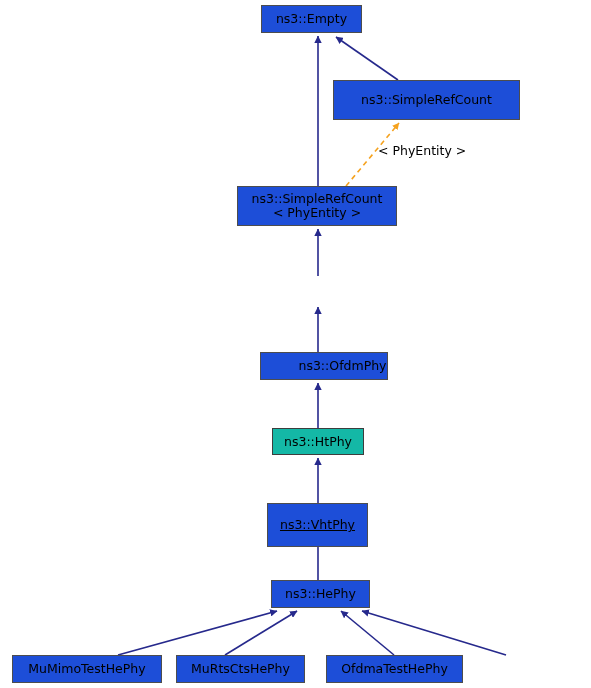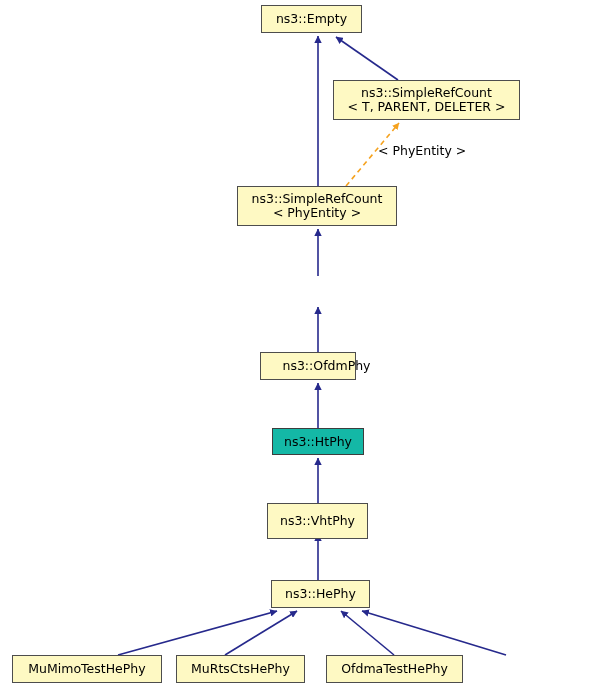--- a/index.html
+++ b/index.html
@@ -19,21 +19,21 @@
     position: absolute;
     left: 0;
     top: 0;
     width: 591px;
     height: 688px;
   }
   .node {
     position: absolute;
     box-sizing: border-box;
     border: 1px solid #4d4d4d;
-    background: #fef9c3;
+    background: #1d4ed8;
     color: #000000;
     font-size: 12.5px;
     line-height: 14px;
     text-align: center;
     display: flex;
     flex-direction: column;
     align-items: center;
     justify-content: center;
     white-space: nowrap;
     z-index: 5;
@@ -94,38 +94,37 @@
 
     <line x1="506" y1="655" x2="362" y2="611" stroke="#26298c" stroke-width="1.6" marker-end="url(#arrowNavy)"></line>
   </svg>
 
   <div class="node" style="left:261px; top:5px; width:101px; height:28px;">
     <span class="ln">ns3::Empty</span>
   </div>
 
   <div class="node" style="left:333px; top:80px; width:187px; height:40px;">
     <span class="ln">ns3::SimpleRefCount</span>
-    <span class="ln">&lt; T, PARENT, DELETER &gt;</span>
   </div>
 
   <div class="node" style="left:237px; top:186px; width:160px; height:40px;">
     <span class="ln">ns3::SimpleRefCount</span>
     <span class="ln">&lt; PhyEntity &gt;</span>
   </div>
 
 
-  <div class="node" style="left:260px; top:352px; width:96px; height:28px;padding-left:37px;">
+  <div class="node" style="left:260px; top:352px; width:128px; height:28px;padding-left:37px;">
     <span class="ln">ns3::OfdmPhy</span>
   </div>
 
   <div class="node highlight" style="left:272px; top:428px; width:92px; height:27px;">
     <span class="ln">ns3::HtPhy</span>
   </div>
 
-  <div class="node" style="left:267px; top:503px; width:101px; height:36px;">
+  <div class="node" style="left:267px; top:503px; width:101px; height:44px;text-decoration:underline;">
     <span class="ln">ns3::VhtPhy</span>
   </div>
 
   <div class="node" style="left:271px; top:580px; width:99px; height:28px;">
     <span class="ln">ns3::HePhy</span>
   </div>
 
   <div class="node" style="left:4px; top:655px; width:150px; height:28px;margin-left:8px;">
     <span class="ln">MuMimoTestHePhy</span>
   </div>

